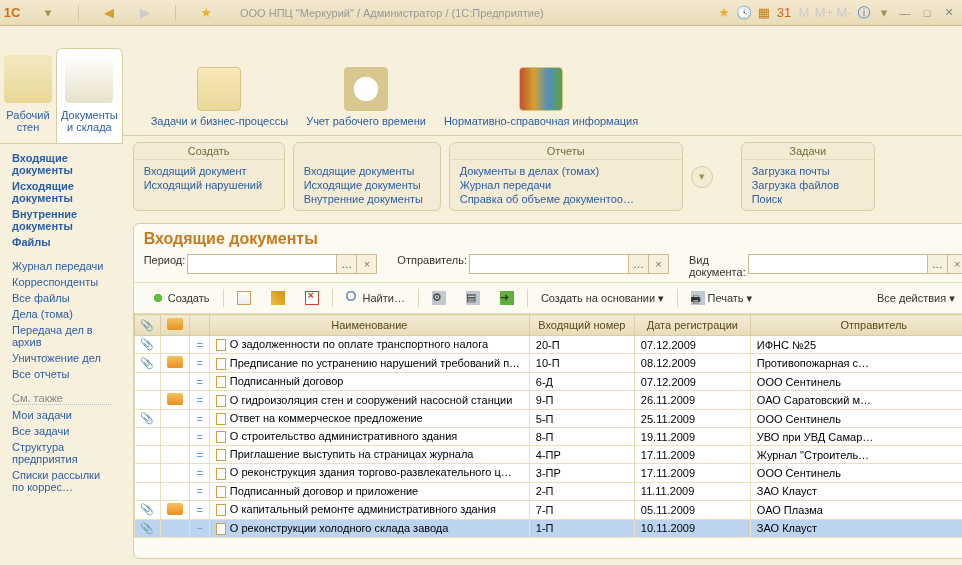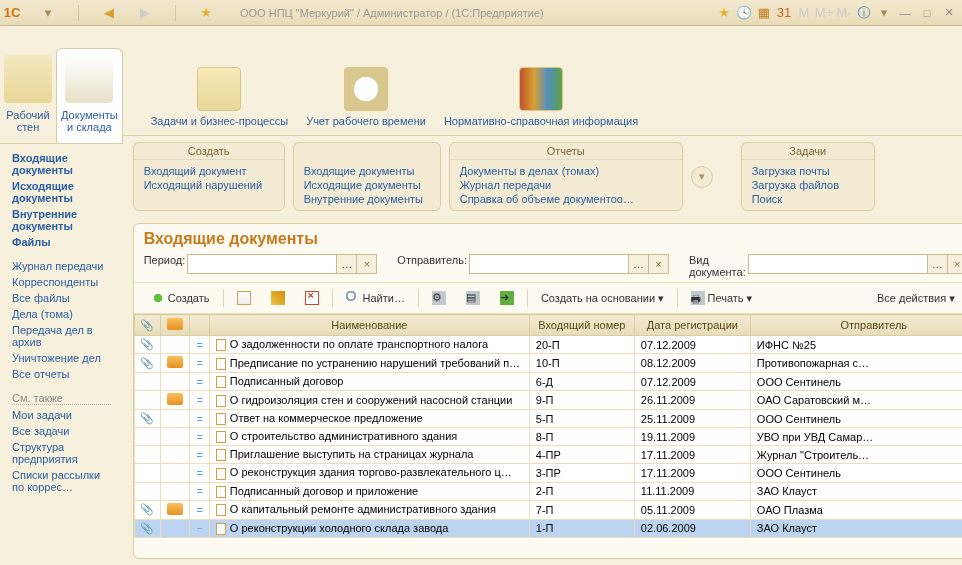--- a/index.html
+++ b/index.html
@@ -356,21 +356,21 @@
                 <td>7-П</td>
                 <td>05.11.2009</td>
                 <td>ОАО Плазма</td>
               </tr>
               <tr class="sel">
                 <td class="clip">📎</td>
                 <td class="ppl"></td>
                 <td class="mk">−</td>
                 <td><span class="doc-ic"></span>О реконструкции холодного склада завода</td>
                 <td>1-П</td>
-                <td>02.06.2009</td>
+                <td>10.11.2009</td>
                 <td>ЗАО Клауст</td>
               </tr>
             </tbody>
         </table>
       </div>
     </div>
   </div>
 </div>
 
 </body></html>

